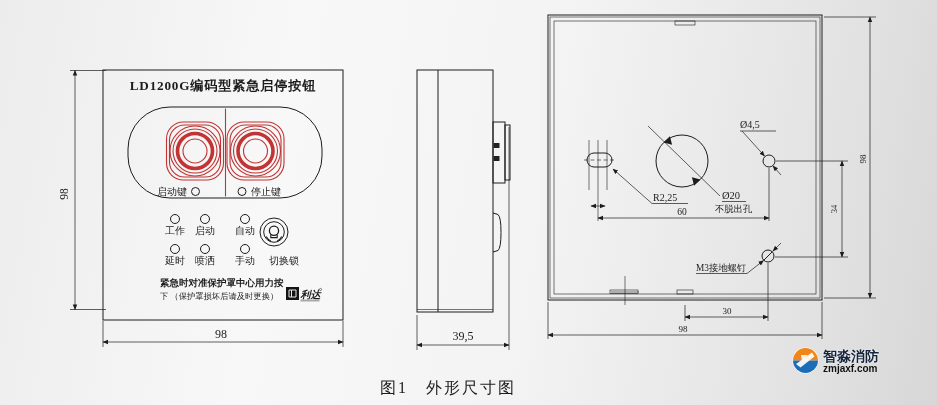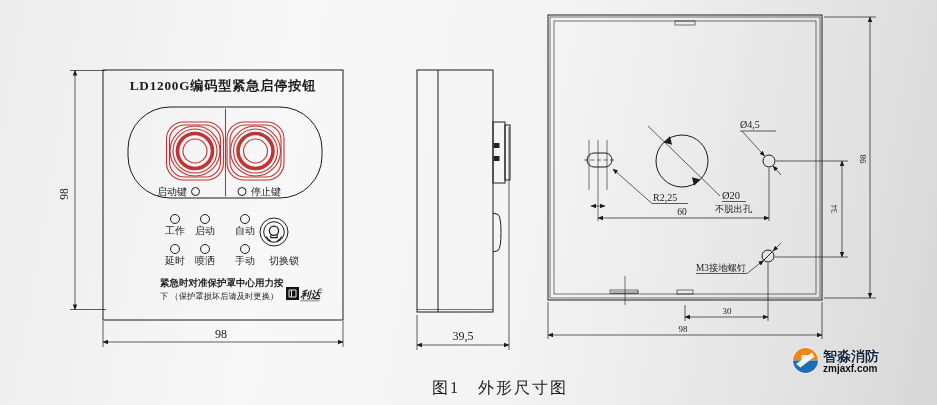--- a/index.html
+++ b/index.html
@@ -8,21 +8,21 @@
     background:linear-gradient(100deg,#ececec 0%,#f8f8f8 30%,#f3f3f3 58%,#e2e2e2 86%,#d7d7d7 100%);
     font-family:"Liberation Serif","DejaVu Serif",serif;
   }
   .view{position:absolute;}
   svg .ln{fill:none;stroke:#1c1c1c;stroke-width:1;}
   svg .thin{fill:none;stroke:#1c1c1c;stroke-width:0.6;}
   svg .dim{fill:none;stroke:#1c1c1c;stroke-width:0.7;}
   svg .red{fill:none;stroke:#c23434;stroke-width:1.1;}
   svg text{fill:#1c1c1c;stroke:none;font-family:"Liberation Serif","DejaVu Serif",serif;}
   .caption{
-    position:absolute;left:380px;top:378px;width:240px;text-align:center;
+    position:absolute;left:380px;top:378px;width:240px;text-align:left;
     font-size:16px;letter-spacing:2px;color:#1c1c1c;
   }
   .watermark{position:absolute;left:792px;top:347px;display:flex;align-items:flex-end;gap:4px;}
   .wm-text{display:flex;flex-direction:column;line-height:1.05;}
   .wm-brand{font-size:14px;font-weight:bold;color:#16253e;text-shadow:0 0 2px #ffffff,0 0 1px #ffffff;font-family:"Liberation Sans",sans-serif;}
   .wm-site{font-size:10px;font-weight:bold;color:#101010;font-family:"Liberation Sans",sans-serif;}
 </style>
 </head>
 <body>
 

